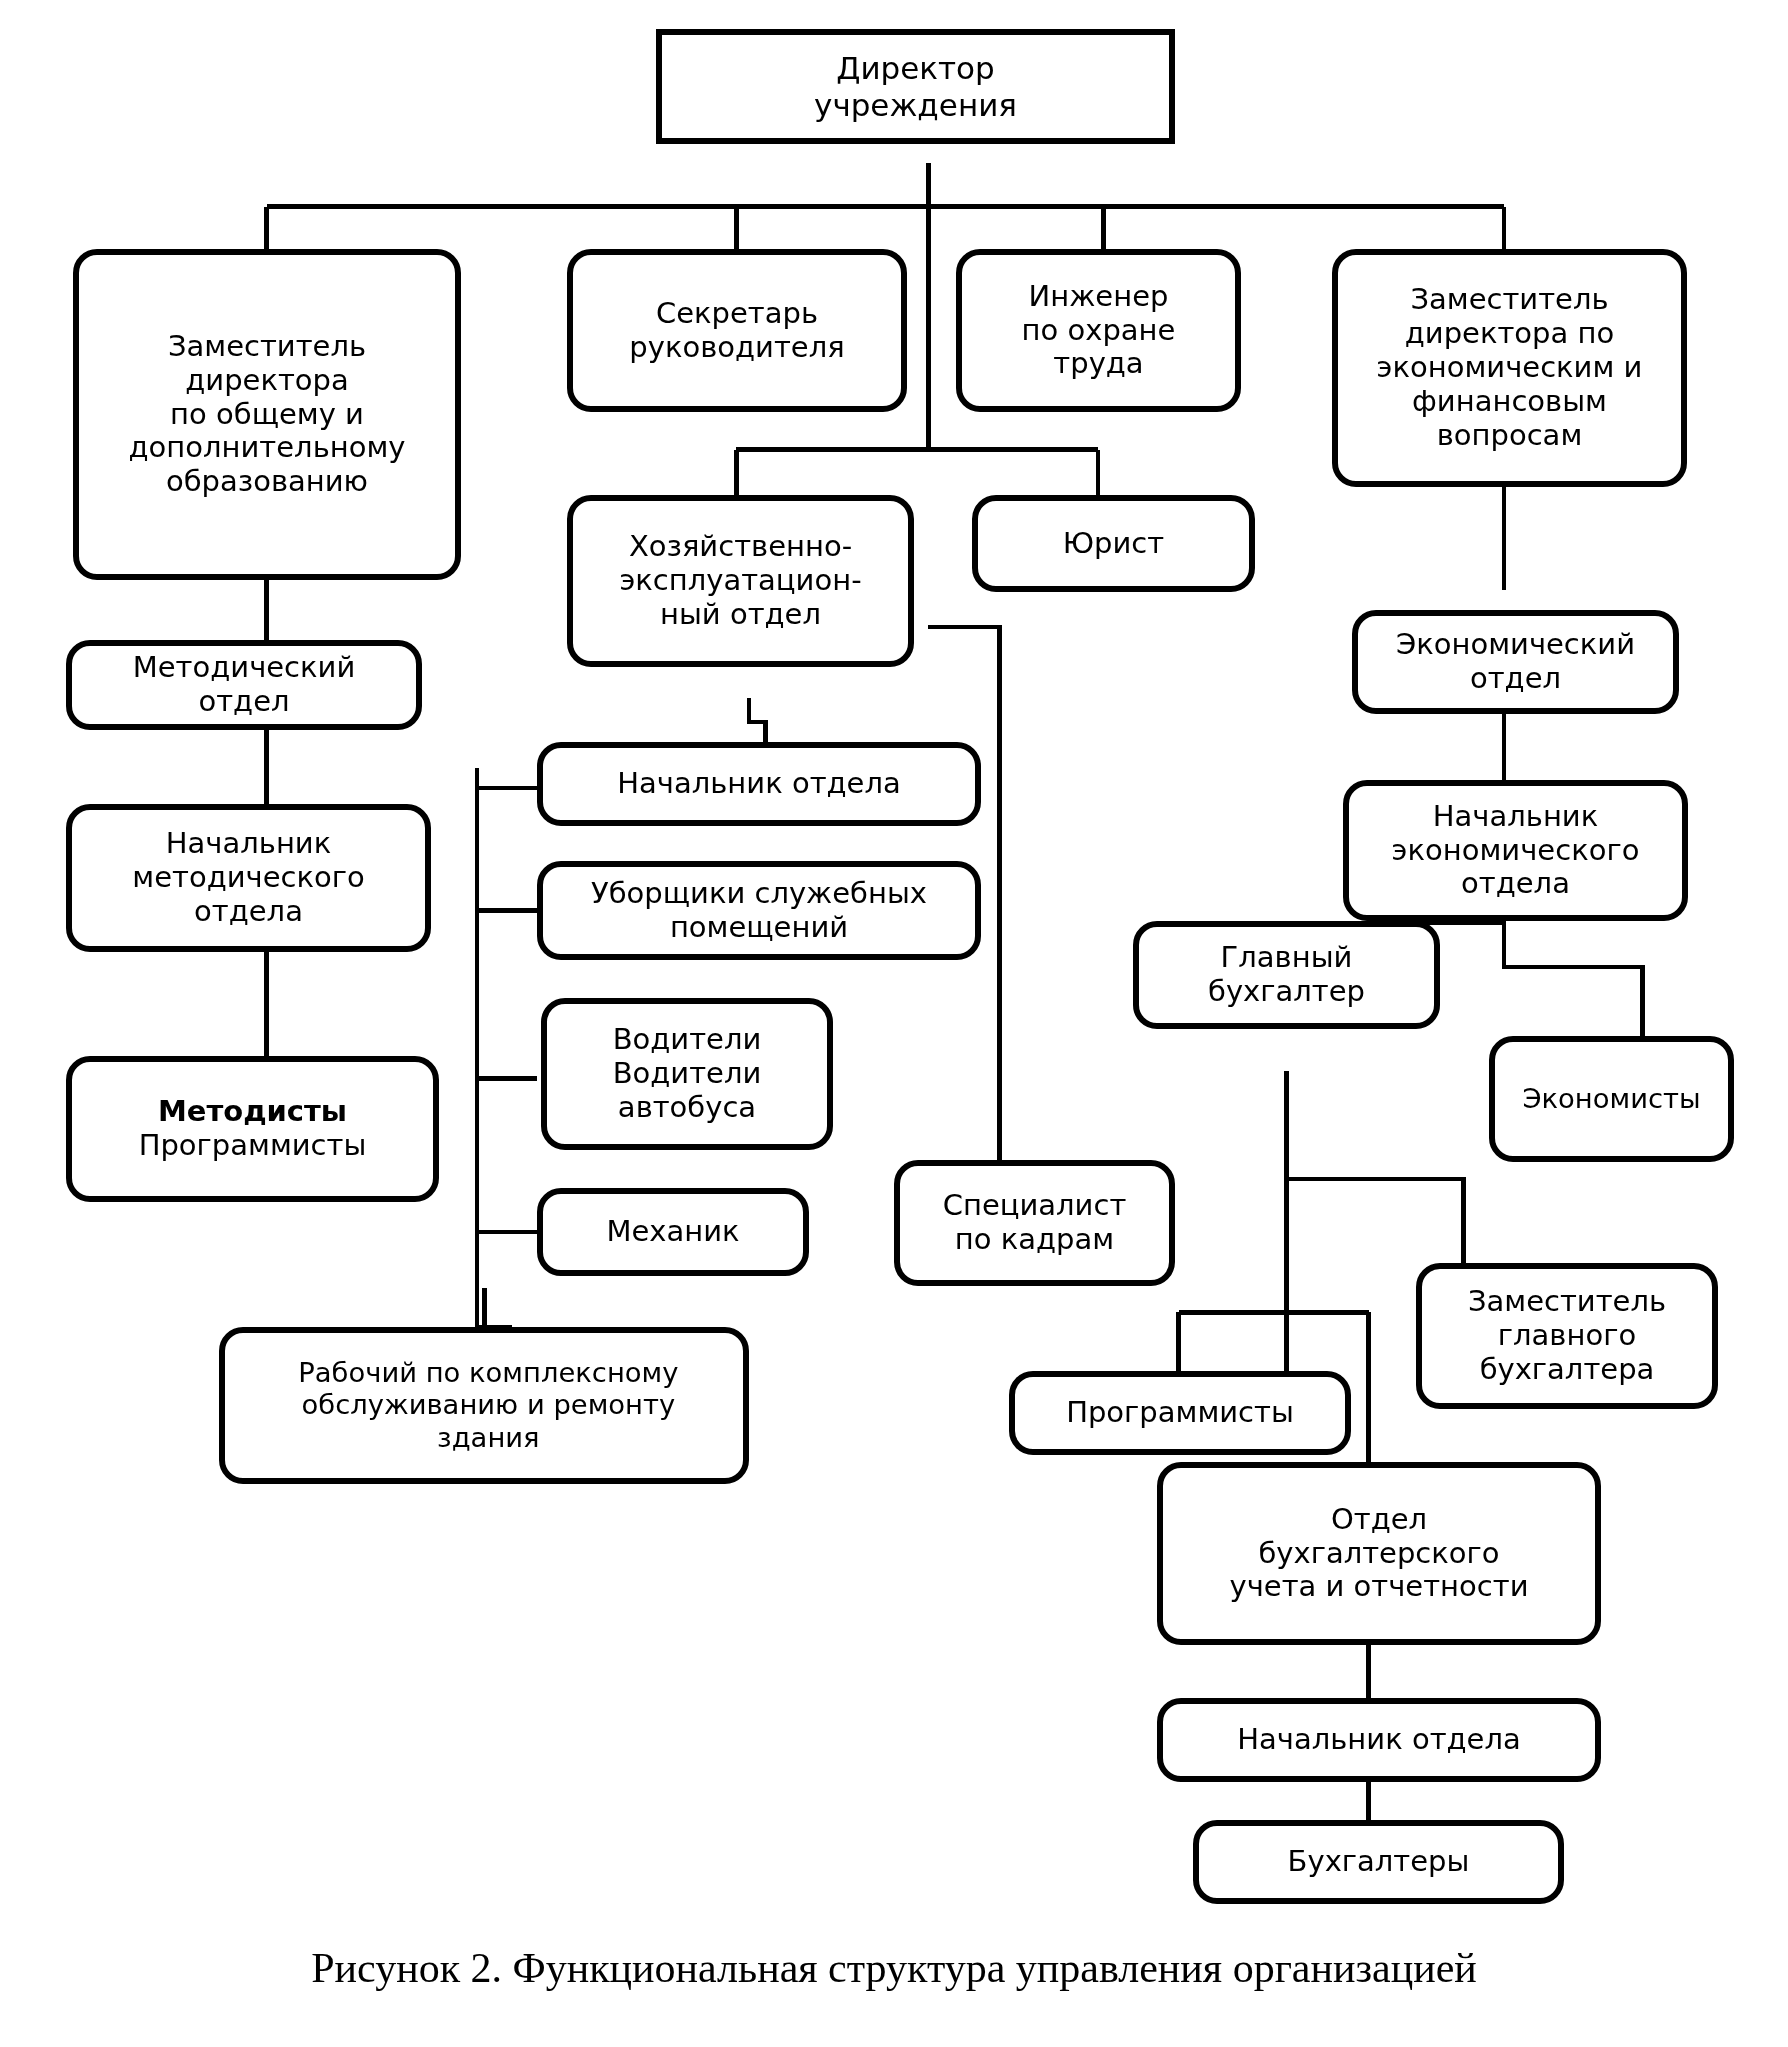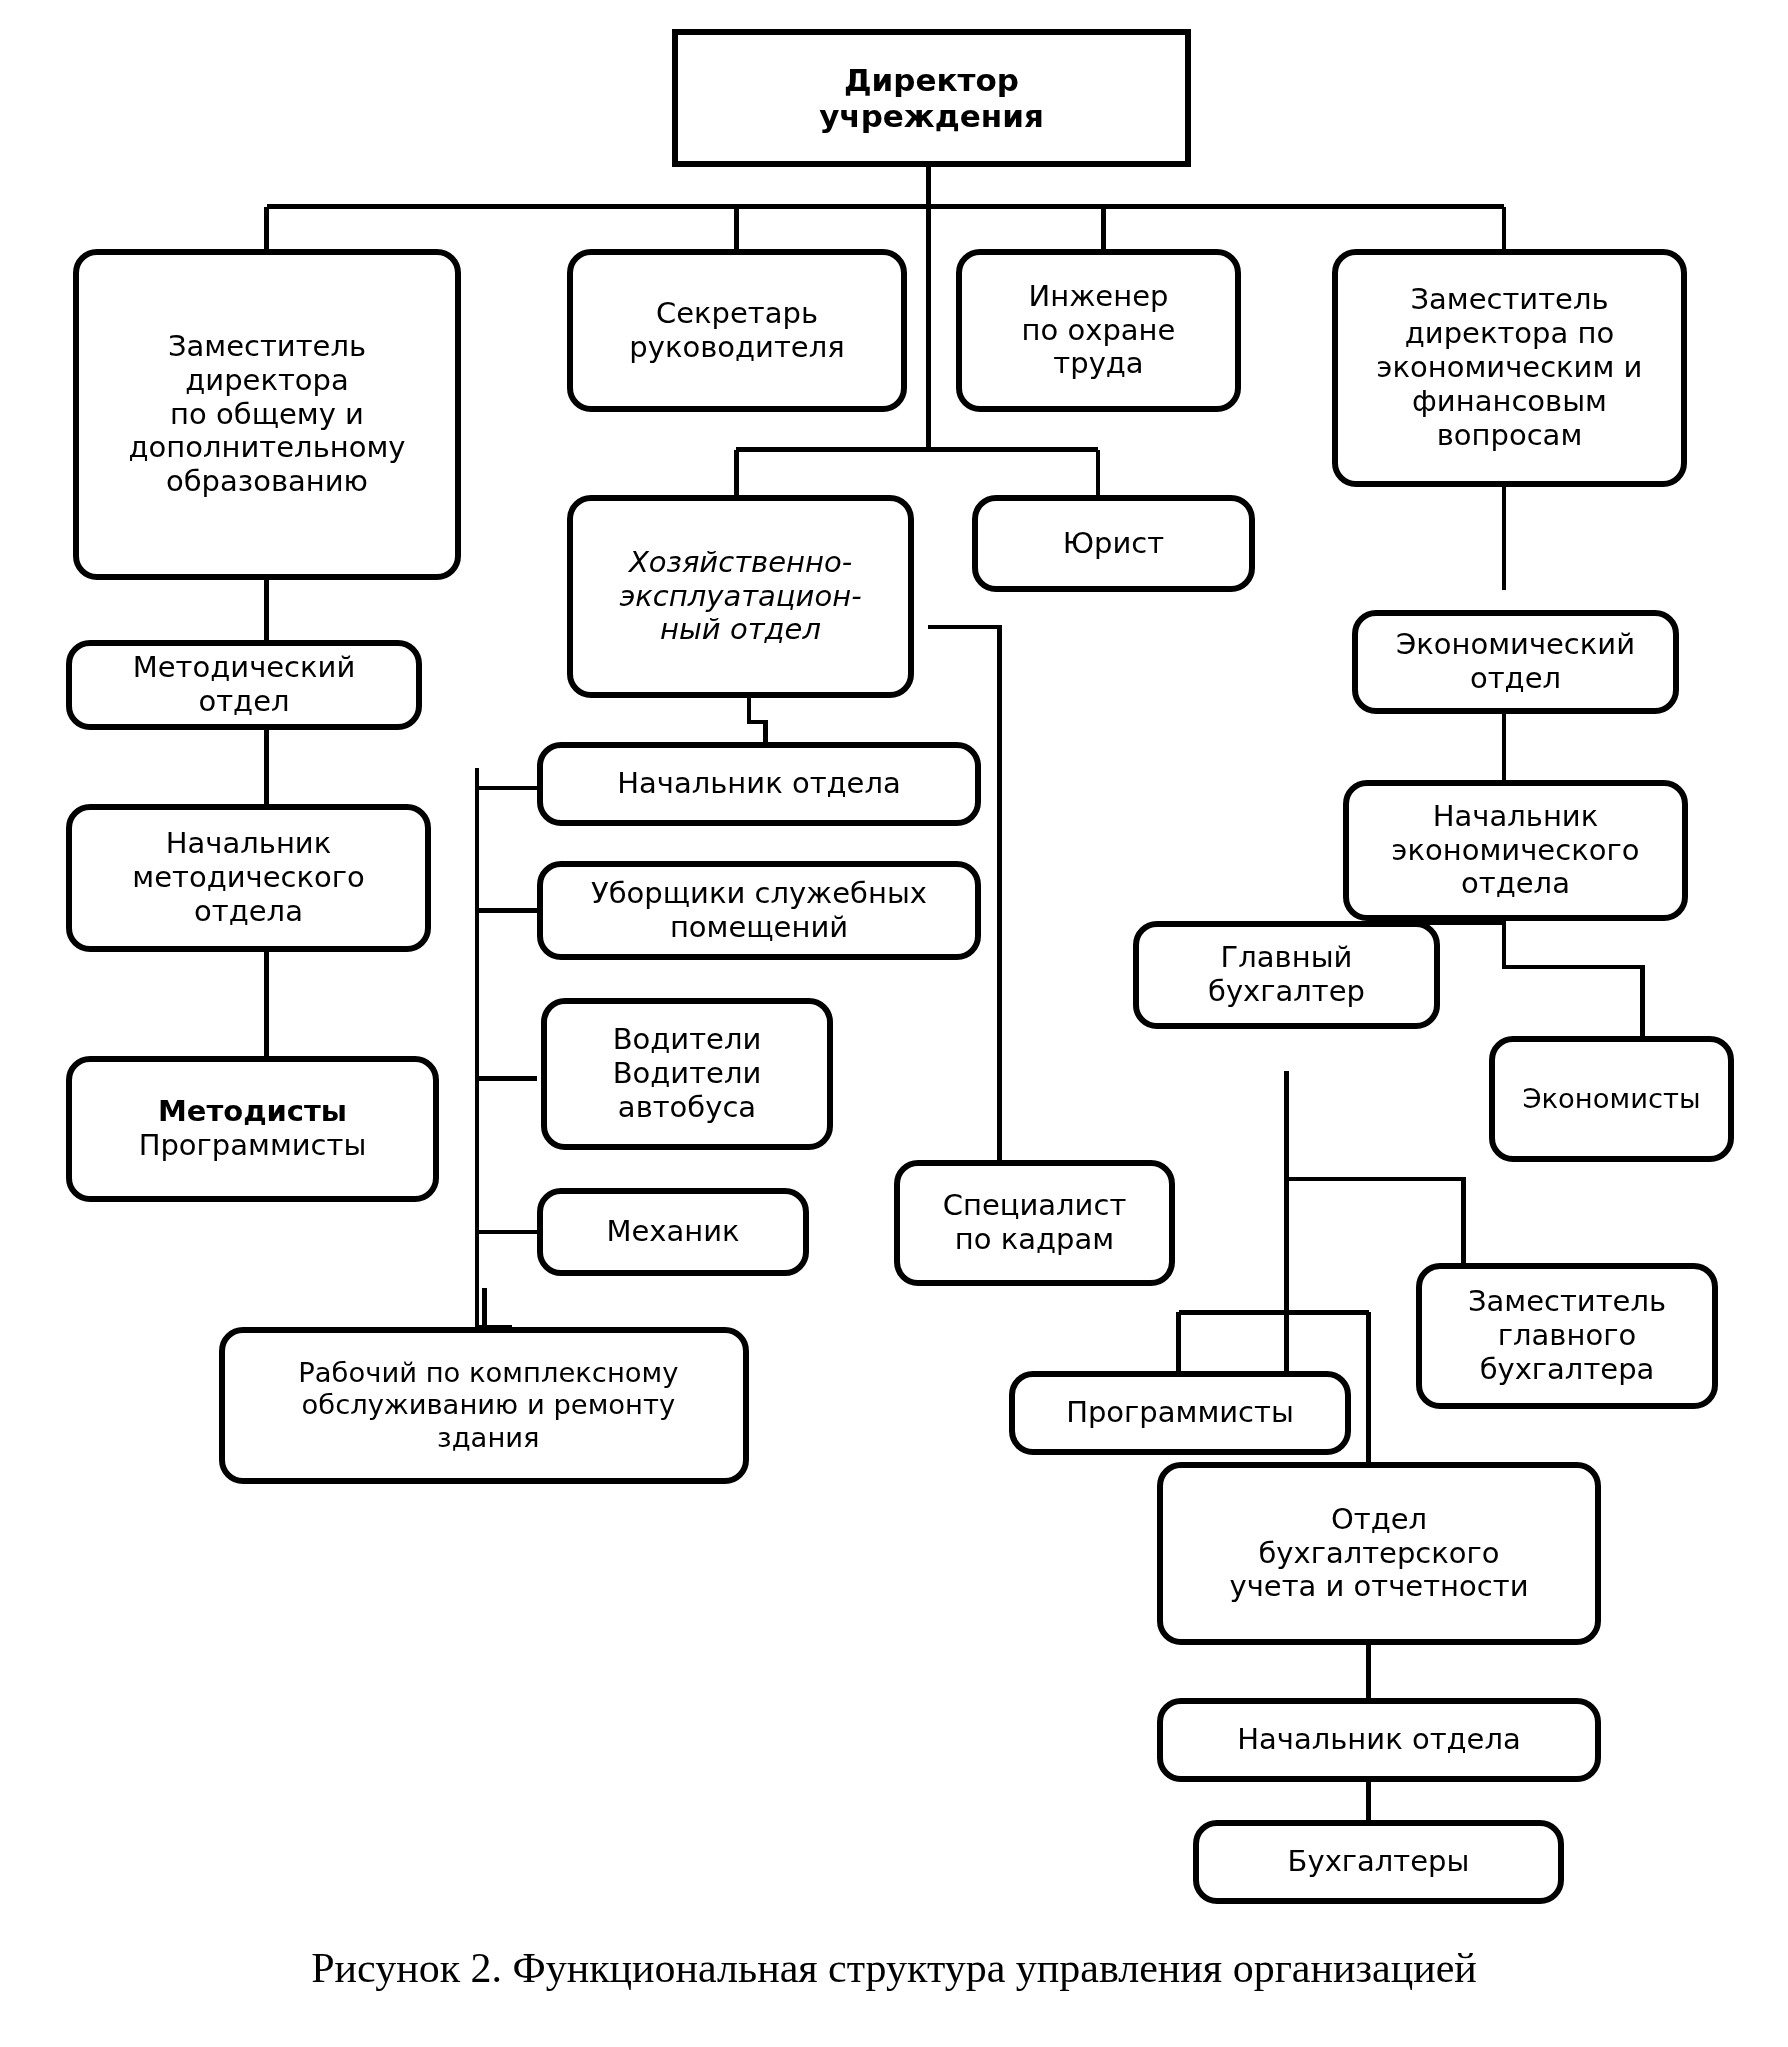--- a/index.html
+++ b/index.html
@@ -78,21 +78,21 @@
       <path d="M 1290 1436 L 1498 1436"></path>
 
       <path d="M 1498 1436 L 1498 1600"></path>
 
       <path d="M 1498 1800 L 1498 1858"></path>
 
       <path d="M 1498 1930 L 1498 1992"></path>
     </g>
   </svg>
 
-  <div class="node sharp fs34" style="left:672px;top:29px;width:519px;height:138px;font-weight:bold;">
+  <div class="node sharp fs34" style="left:656px;top:29px;width:519px;height:115px;">
     <span class="txt">
       <span>Директор</span><br>
       <span>учреждения</span>
     </span>
   </div>
 
   <div class="node fs32" style="left:73px;top:249px;width:388px;height:331px;">
     <span class="txt">
       <span>Заместитель</span><br>
       <span>директора</span><br>
@@ -120,21 +120,21 @@
   <div class="node fs32" style="left:1332px;top:249px;width:355px;height:238px;">
     <span class="txt">
       <span>Заместитель</span><br>
       <span>директора по</span><br>
       <span>экономическим и</span><br>
       <span>финансовым</span><br>
       <span>вопросам</span>
     </span>
   </div>
 
-  <div class="node fs32" style="left:567px;top:495px;width:347px;height:203px;font-style:italic;">
+  <div class="node fs32" style="left:567px;top:495px;width:347px;height:172px;">
     <span class="txt">
       <span>Хозяйственно-</span><br>
       <span>эксплуатацион-</span><br>
       <span>ный отдел</span>
     </span>
   </div>
 
   <div class="node fs32" style="left:972px;top:495px;width:283px;height:97px;">
     <span class="txt">
       <span>Юрист</span>

